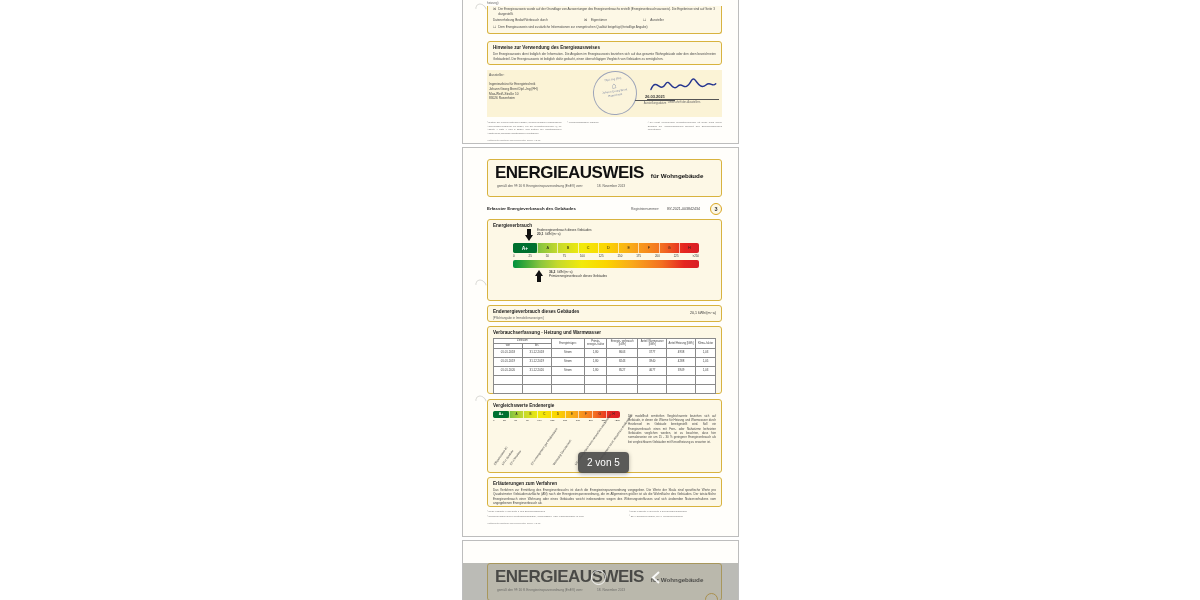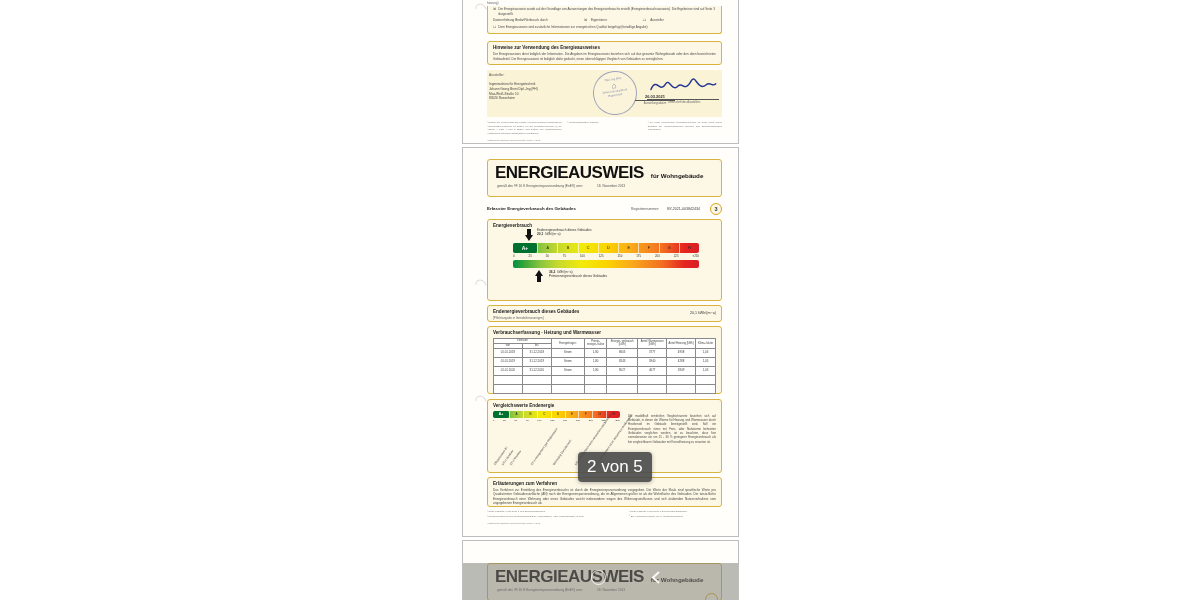--- a/index.html
+++ b/index.html
@@ -136,21 +136,21 @@
   .ring{position:absolute;left:128px;top:7px;width:15px;height:15px;border-radius:50%;
         border:1.6px solid rgba(255,255,255,.85);box-sizing:border-box;}
   .chev{position:absolute;left:188px;top:7px;width:10px;height:15px;}
   .chev svg{width:10px;height:15px;display:block;}
   .chev polyline{fill:none;stroke:rgba(255,255,255,.9);stroke-width:2;}
   .p3circle{position:absolute;right:20px;top:52px;width:13px;height:13px;z-index:3;
             border:1.5px solid #d9a520;border-radius:50%;background:#fdf8e6;box-sizing:border-box;}
 
   
   .tooltip{position:absolute;left:578px;top:452px;z-index:20;background:rgba(72,72,72,.9);
-           color:#fff;font-size:17px;padding:5px 9px;border-radius:4px;
+           color:#fff;font-size:10px;padding:5px 9px;border-radius:4px;
            box-shadow:0 1px 4px rgba(0,0,0,.3);white-space:nowrap;}
 </style>
 </head>
 <body>
 
 <div class="canvas">
 
   <div class="page p1">
     <span class="curl" style="left:12px;top:4px;"></span>
     <div class="pad">

